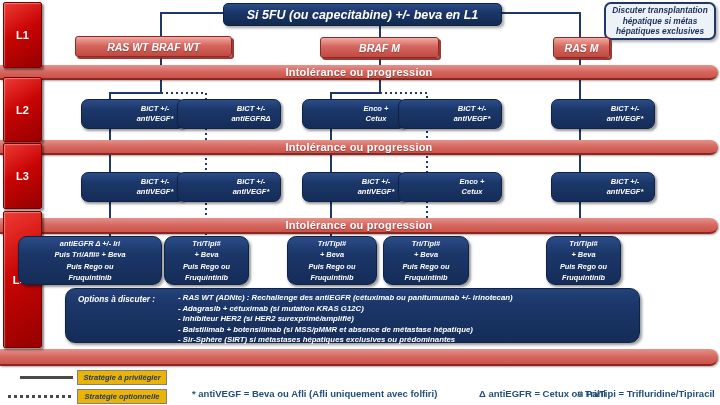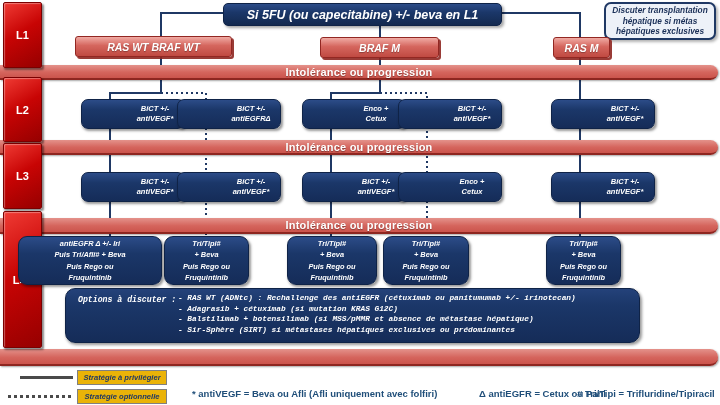--- a/index.html
+++ b/index.html
@@ -69,21 +69,21 @@
     color:#1a2f57;font-weight:bold;font-style:italic;font-size:8.3px;line-height:1.25;
     padding:0 3px;box-sizing:border-box;
   }
   
   .options-box{
     position:absolute;left:65px;top:288px;width:575px;height:55px;z-index:4;
     background:linear-gradient(#24427a, #1b3769 30%, #152c58);
     border:1px solid #0f2347;border-radius:10px;
     box-shadow:1.5px 2px 3px rgba(0,0,0,0.4);
     display:flex;color:#fff;font-style:italic;font-weight:bold;
-    box-sizing:border-box;padding:4px 8px 0 12px;font-family:Liberation Mono, monospace;
+    box-sizing:border-box;padding:4px 8px 0 12px;
   }
   .options-label{width:100px;font-size:8.2px;padding-top:2px;}
   .options-items{flex:1;font-size:7.8px;line-height:1.36;}
   
   .legend-line-solid{position:absolute;left:20px;top:376px;width:53px;height:3px;background:#4a4a4a;z-index:4;}
   .legend-line-dotted{position:absolute;left:8px;top:395px;width:65px;height:3px;z-index:4;
     background:repeating-linear-gradient(90deg,#4a4a4a 0 3px,transparent 3px 6px);}
   .legend-box{
     position:absolute;left:77px;width:88px;height:13px;z-index:4;
     background:#eab308;border:1px solid #808080;
@@ -220,20 +220,21 @@
     <span>+ Beva</span>
     <span>Puis Rego ou</span>
     <span>Fruquintinib</span>
 </div>
 
 <div class="options-box">
   <div class="options-label">Options à discuter :</div>
   <div class="options-items">
     <div>- RAS WT (ADNtc) : Rechallenge des antiEGFR (cétuximab ou panitumumab +/- irinotecan)</div>
     <div>- Adagrasib + cétuximab (si mutation KRAS G12C)</div>
+    <div>- Inhibiteur HER2 (si HER2 surexprimé/amplifié)</div>
     <div>- Balstilimab + botensilimab (si MSS/pMMR et absence de métastase hépatique)</div>
     <div>- Sir-Sphère (SIRT) si métastases hépatiques exclusives ou prédominantes</div>
   </div>
 </div>
 
 <div class="legend-line-solid"></div>
 <div class="legend-box" style="top:370px;">
     <span>Stratégie à privilégier</span>
   </div>
 <div class="legend-line-dotted"></div>

